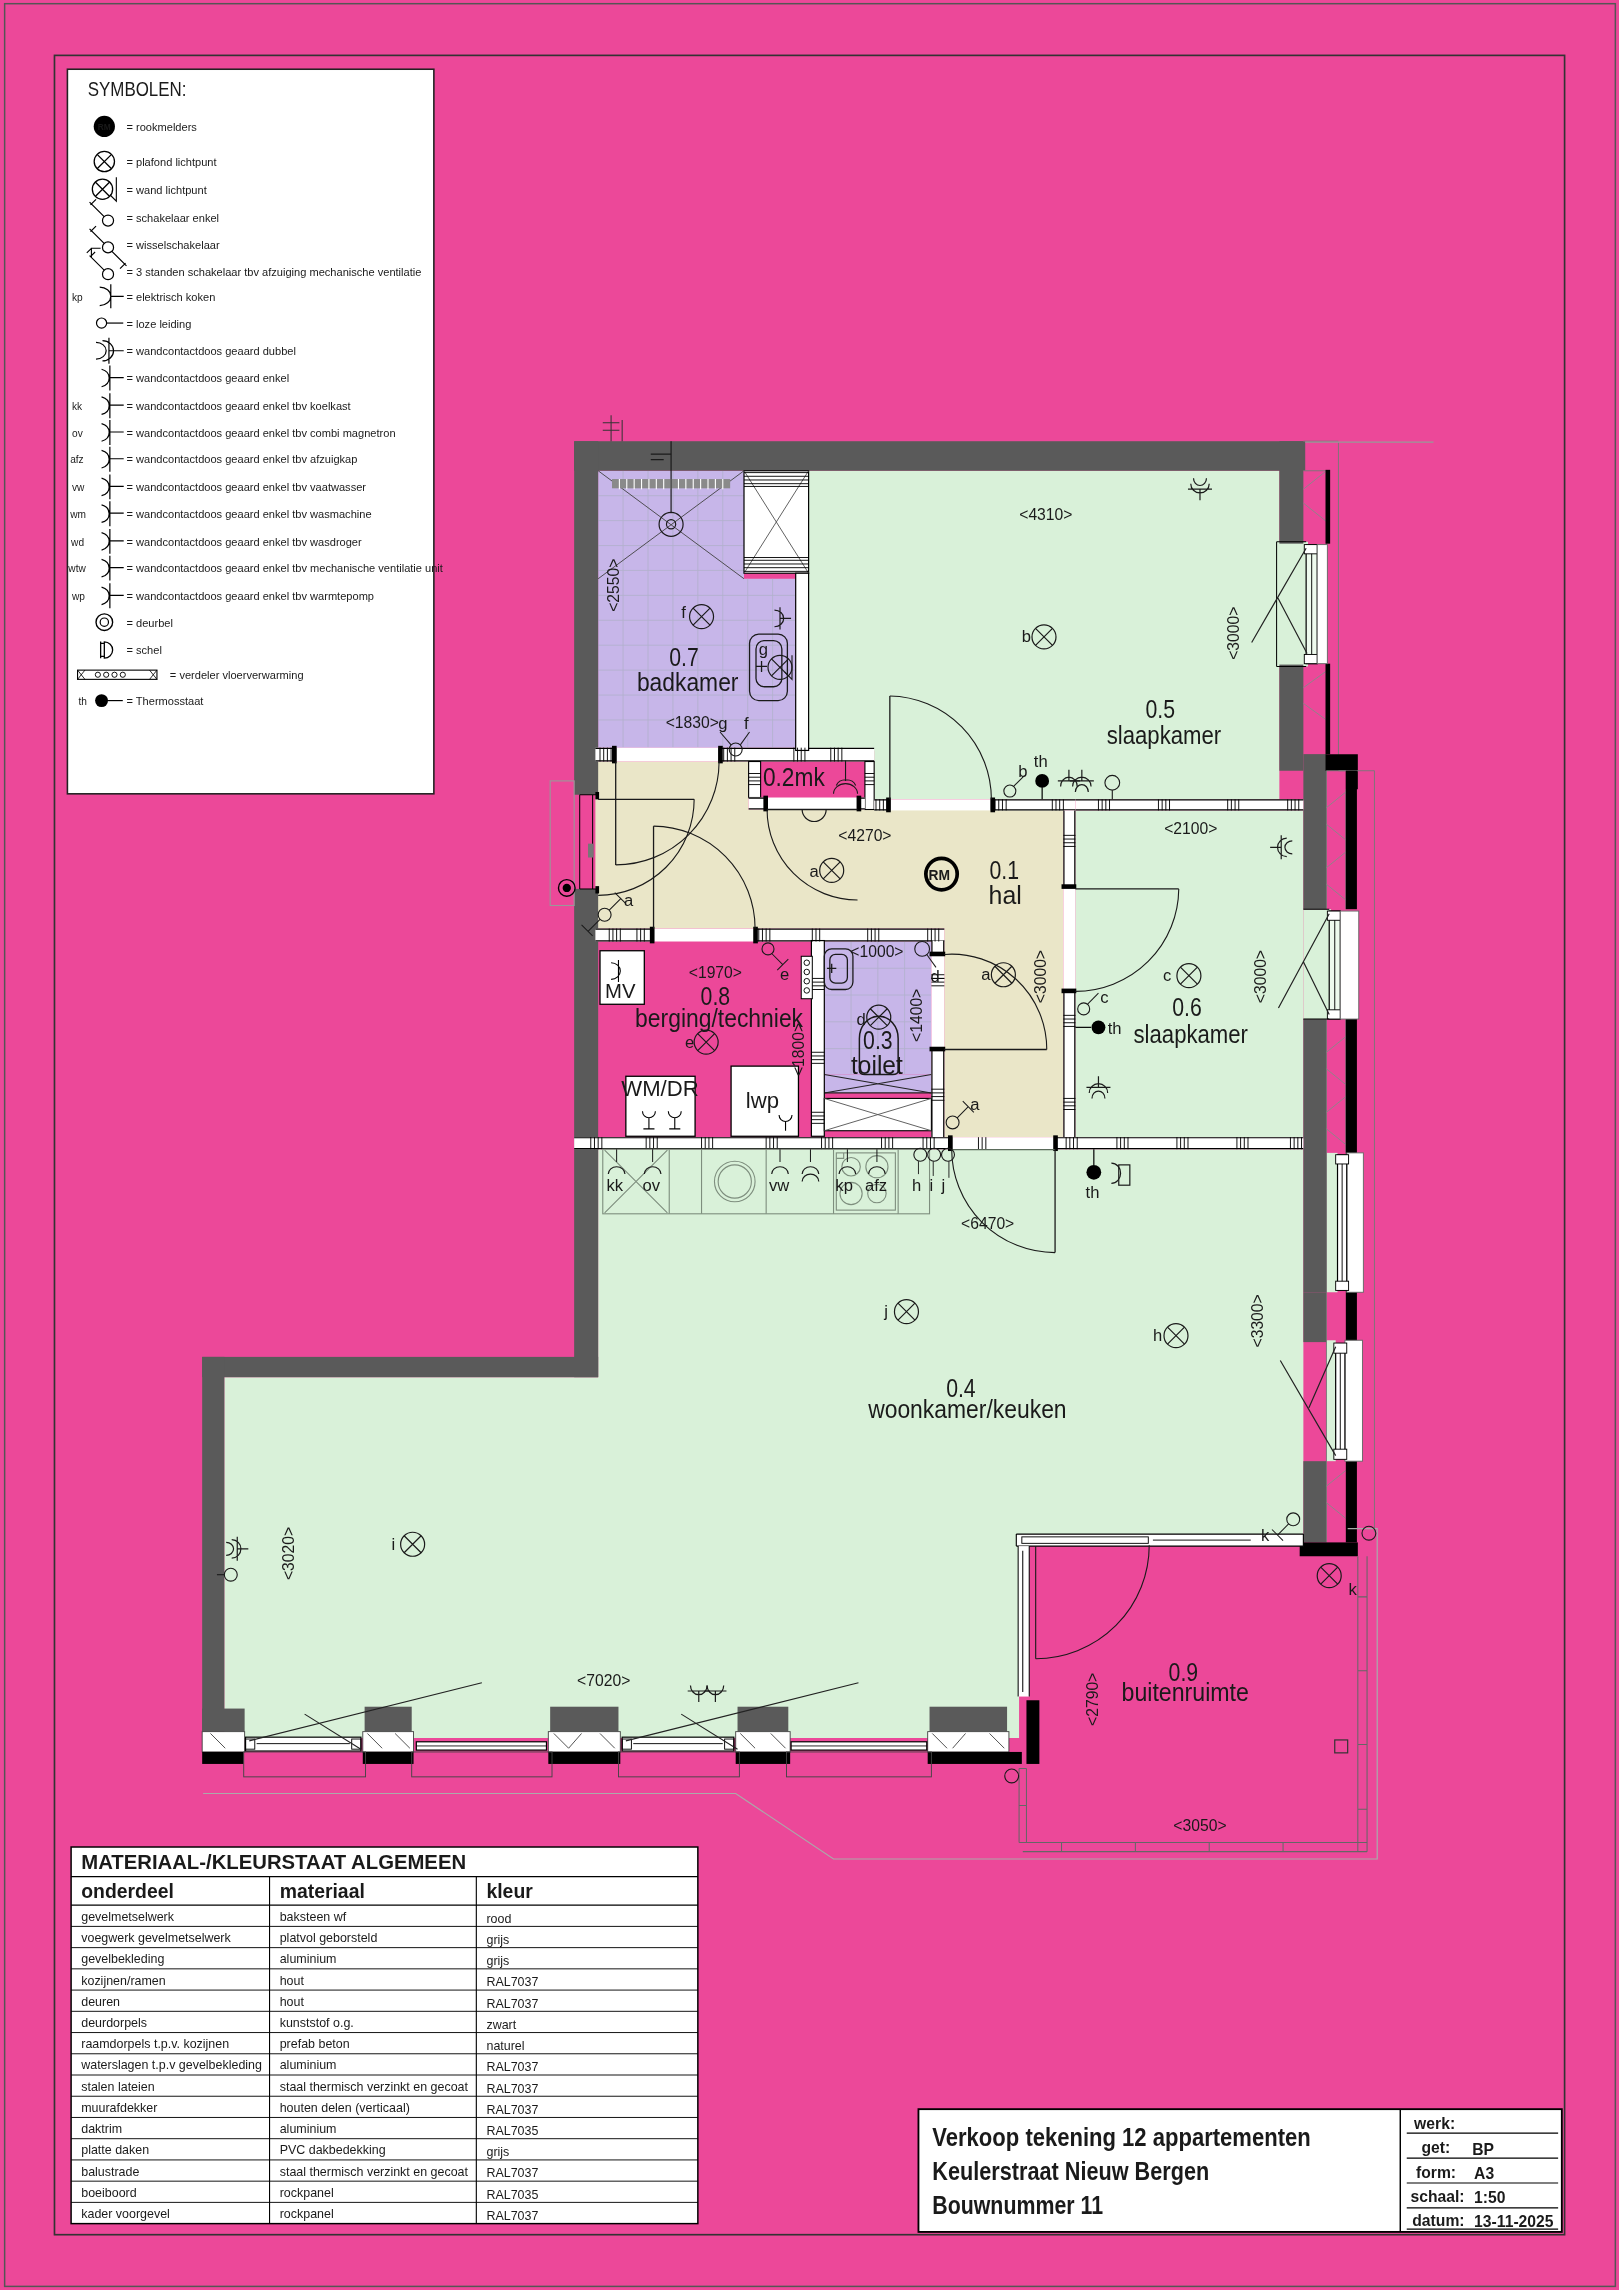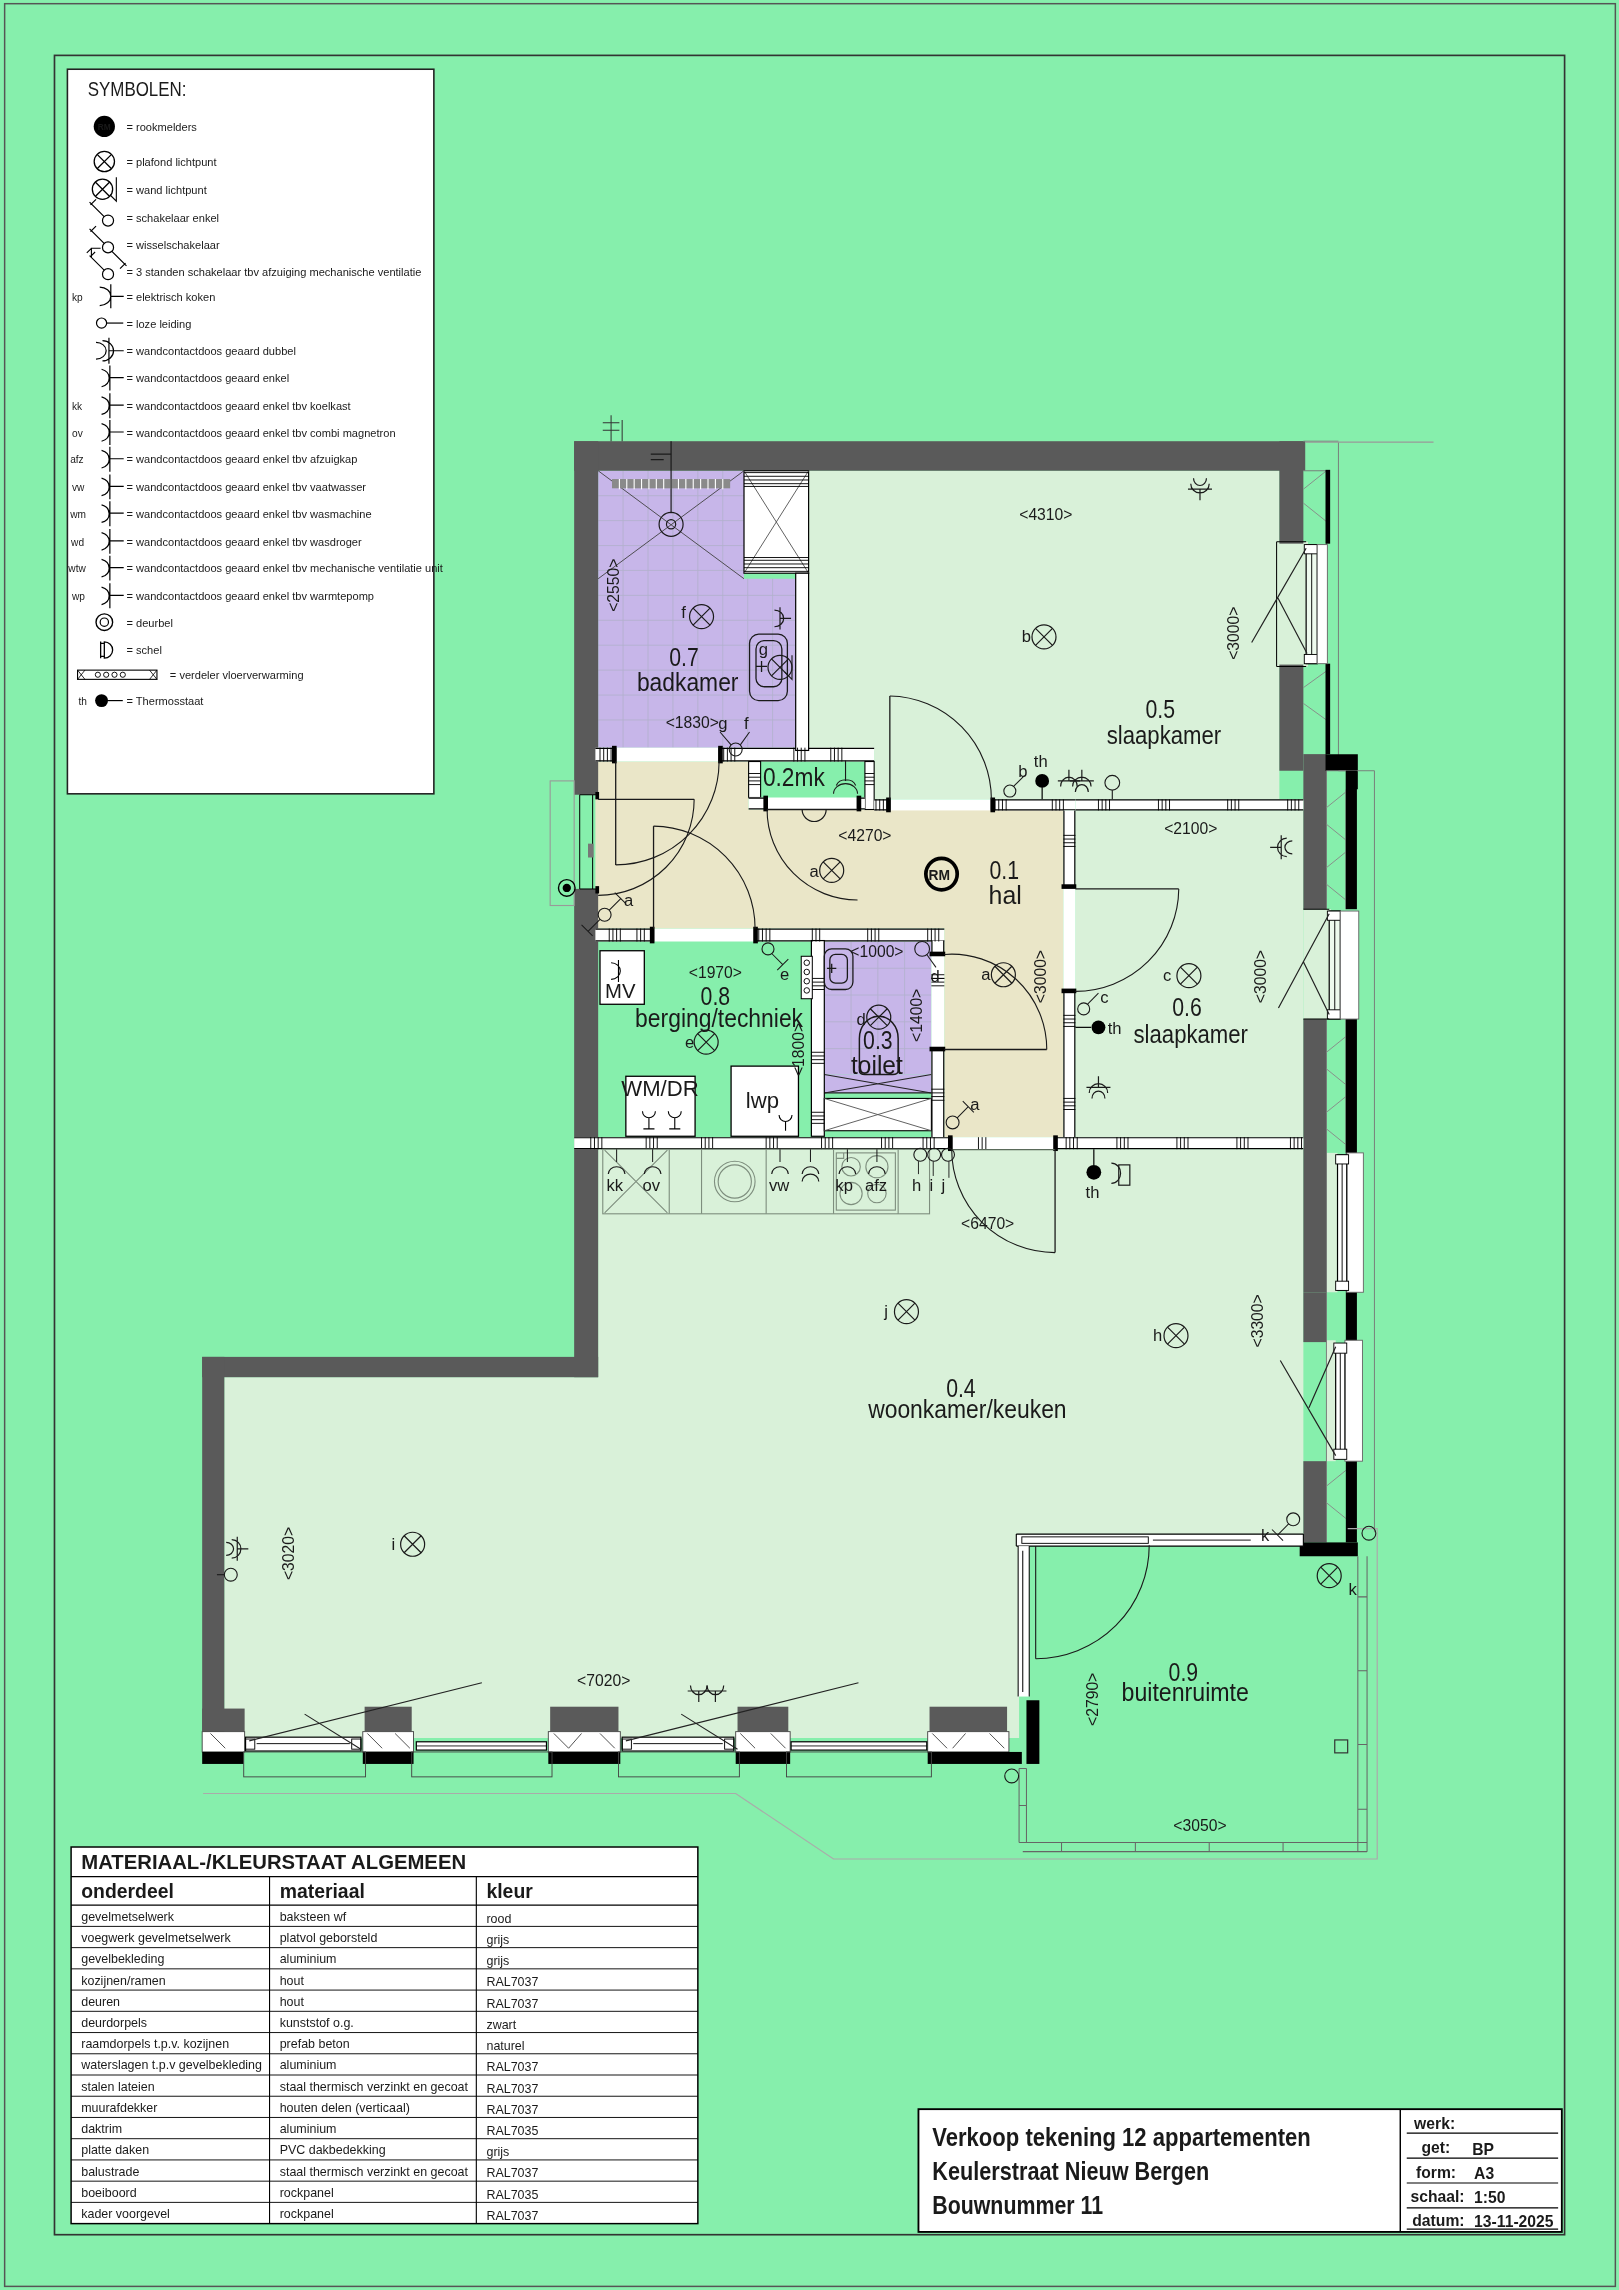--- a/index.html
+++ b/index.html
@@ -1,16 +1,16 @@
 <!DOCTYPE html>
 <html style="font-size:14.8px"><head>
 <meta charset="utf-8">
 <style>
   html,body{margin:0;padding:0;background:#fff;}
-  #page{position:relative;width:1620px;height:2291px;background:#86efac;font-family:"Liberation Sans",sans-serif;}
+  #page{position:relative;width:1620px;height:2291px;background:#ec4899;font-family:"Liberation Sans",sans-serif;}
   svg{position:absolute;left:0;top:0;}
   text{fill:#1a1a1a;}
 </style>
 </head>
 <body>
 <div id="page">
 <svg width="1620" height="2291" viewBox="0 0 1755 2482" xmlns="http://www.w3.org/2000/svg">
 
 <rect x="5" y="4" width="1745" height="2473" fill="none" stroke="#555" stroke-width="1.6"></rect>
 

